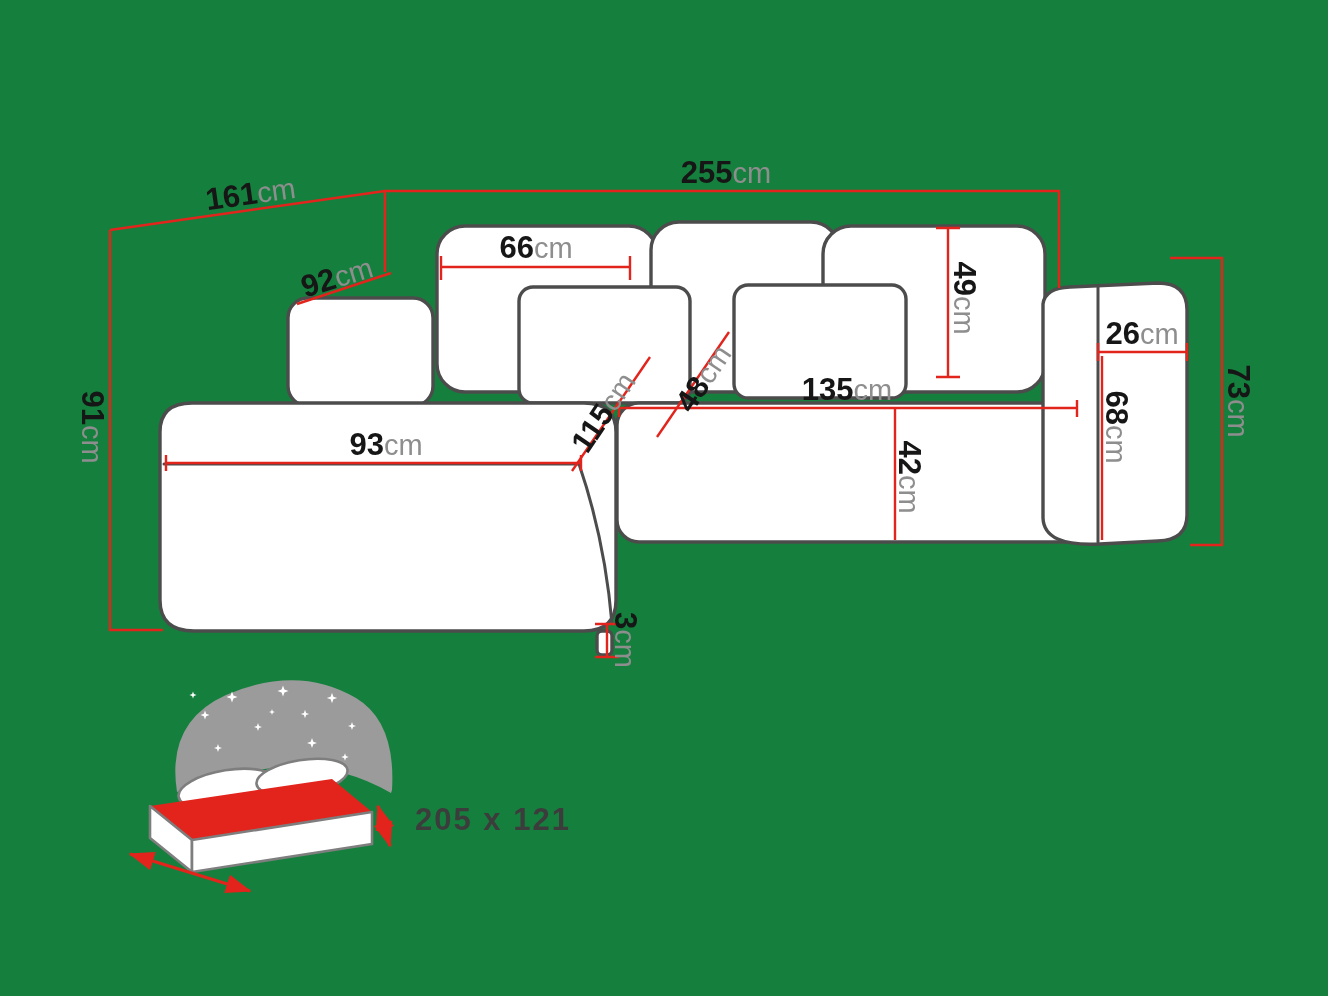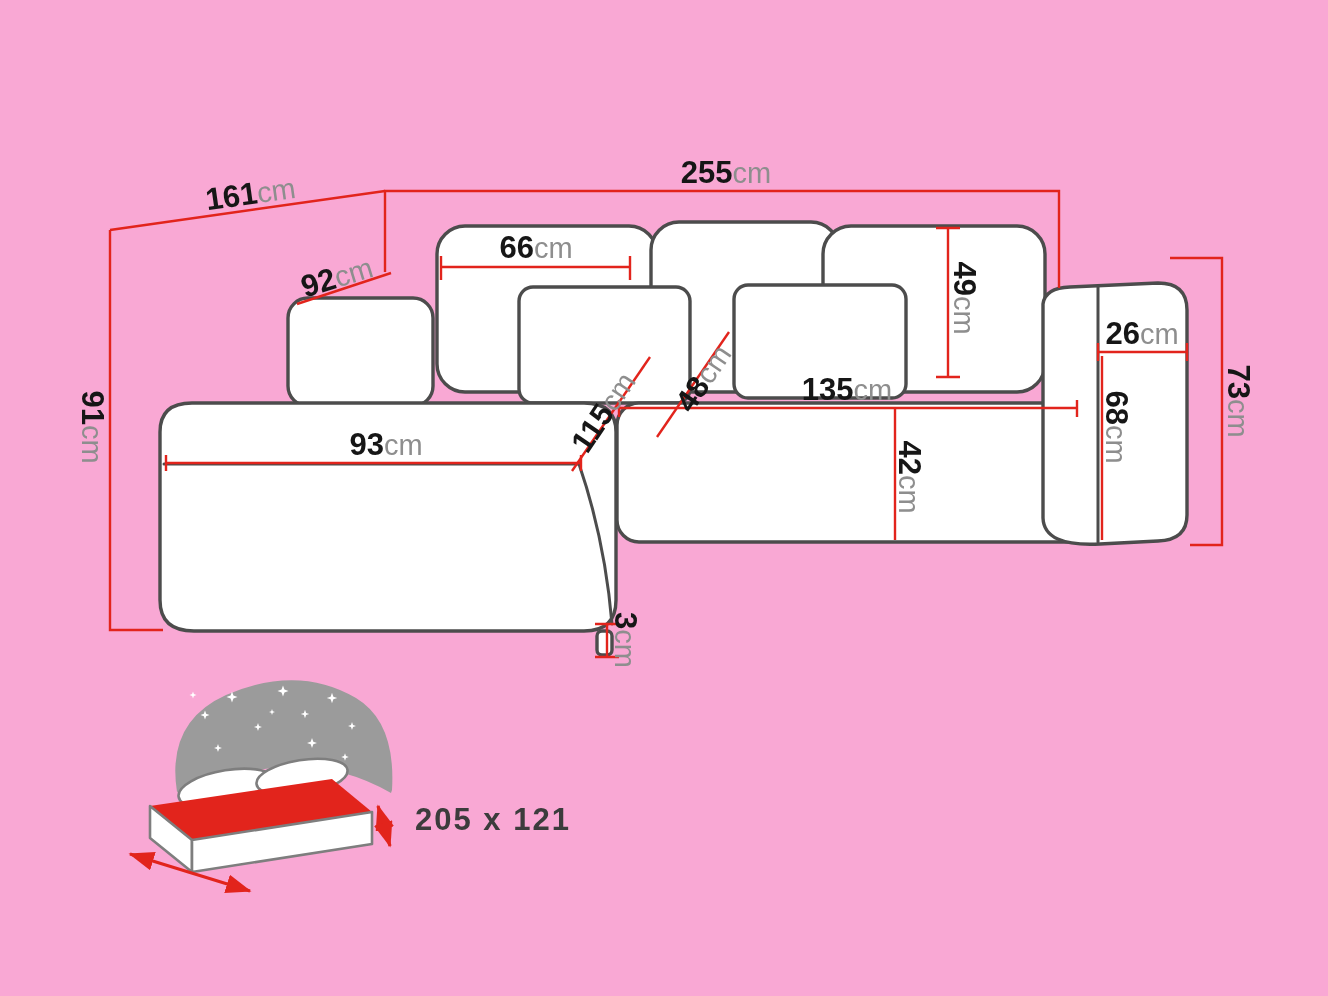--- a/index.html
+++ b/index.html
@@ -1,20 +1,20 @@
 <!DOCTYPE html>
 <html style="--accent: #e2241c; --outline: #4c4c4c; --number_text: #161616; --unit_text: #8e8e8e; --bed_gray: #9b9b9b; --bed_label_text: #3c3c3c;"><head>
 <meta charset="utf-8">
 <style>
   html, body { margin: 0; padding: 0; background: #ffffff; }
   .canvas {
     position: relative;
     width: 1328px;
     height: 996px;
-    background: #f9a8d4;
+    background: #15803d;
     overflow: hidden;
     font-family: "Liberation Sans", sans-serif;
   }
   svg text { font-family: "Liberation Sans", sans-serif; }
   .num  { font-weight: 700; font-size: 31px; fill: var(--number_text, #161616); }
   .unit { font-weight: 400; font-size: 29px; fill: var(--unit_text, #8e8e8e); }
   .bed-size { font-weight: 700; font-size: 31px; fill: var(--bed_label_text, #3c3c3c); letter-spacing: 2px; }
   .dim  { stroke: var(--accent, #e2241c); stroke-width: 2.4; fill: none; }
   .arrow { stroke: var(--accent, #e2241c); stroke-width: 3.2; fill: none; }
   .sofa { fill: #ffffff; stroke: var(--outline, #4c4c4c); stroke-width: 3.4; stroke-linejoin: round; stroke-linecap: round; }

